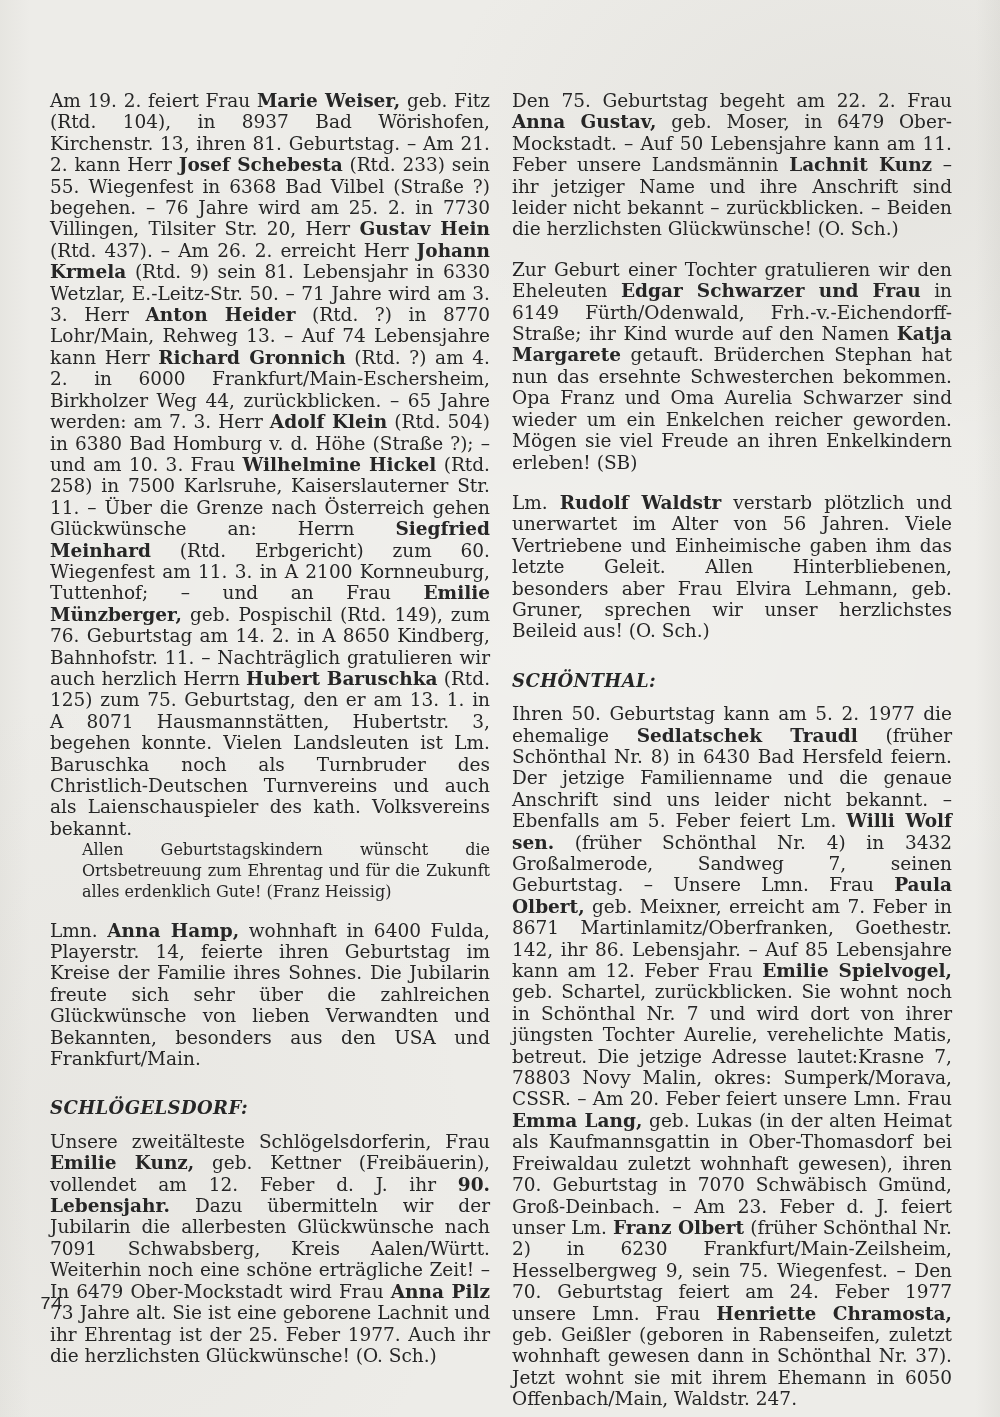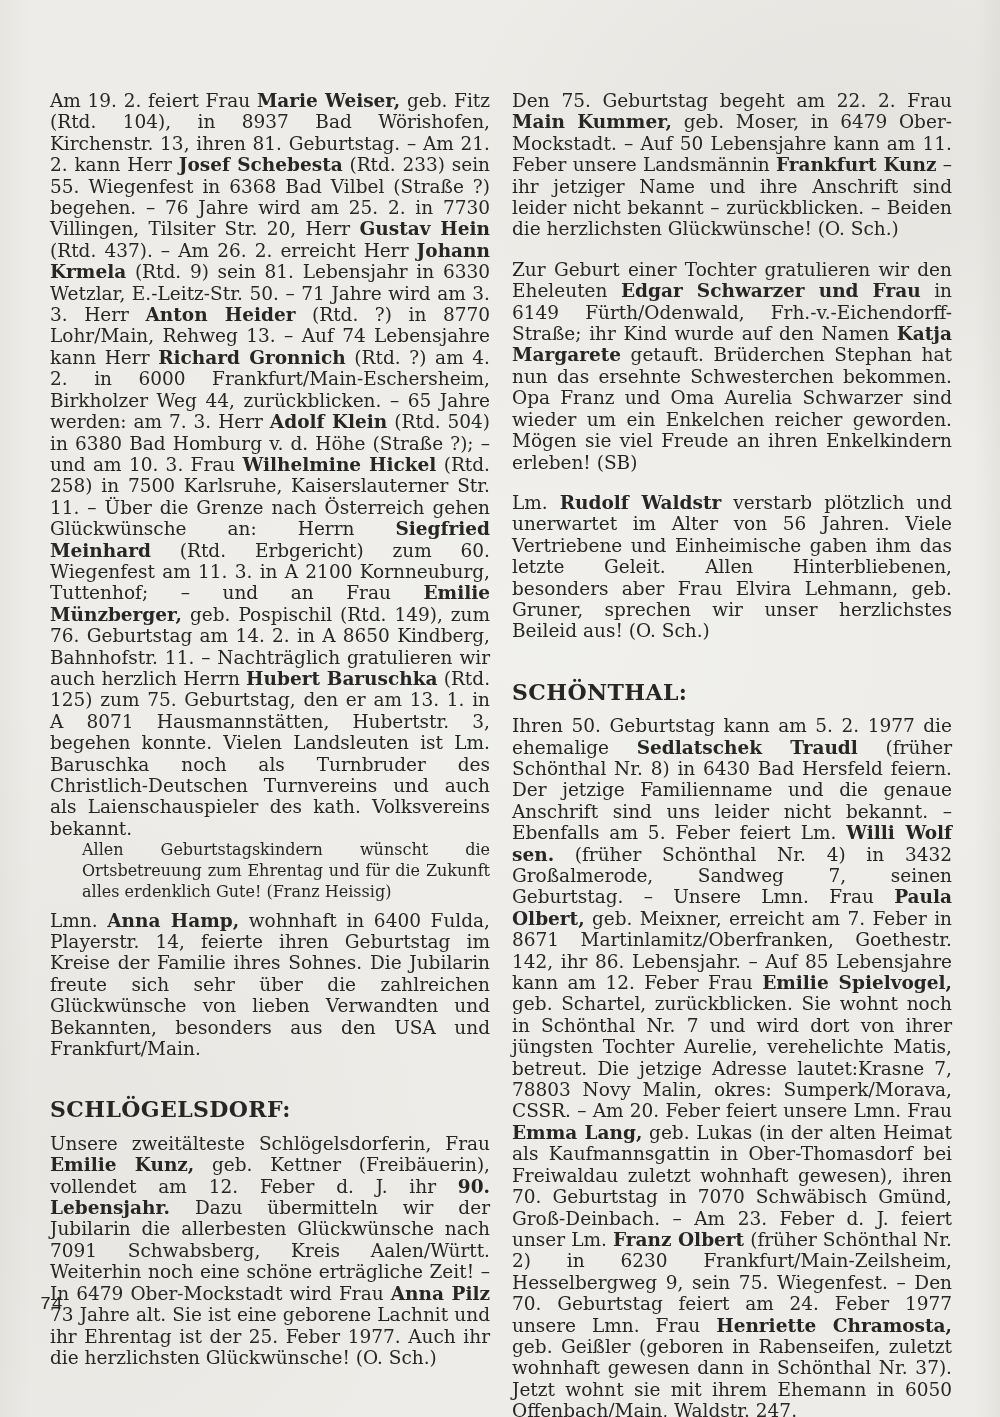--- a/index.html
+++ b/index.html
@@ -39,27 +39,28 @@
     text-align: justify;
     font-size: 18.5px;
     line-height: 21.4px;
     -webkit-hyphens: auto;
     hyphens: auto;
   }
   .para { margin: 0; }
   .para + .para { margin-top: 19px; }
   .para.small { font-size: 16px; line-height: 20.8px; }
   .para + .para.small { margin-top: 1px; margin-left: 32px; }
-  .para.small + .para { margin-top: 7px; }
+  .para.small + .para { margin-top: 17px; }
   .heading {
-    font-size: 22px;
+    font-size: 18px;
     font-weight: bold;
     letter-spacing: 0.4px;
-    margin: 40px 0 3px 0;
+    margin: 28px 0 3px 0;
     text-align: left;
+    font-style: italic;
   }
   .heading + .para { margin-top: 12px; }
   b { font-weight: bold; }
   .page-number {
     position: absolute;
     left: 40px; top: 1294px;
     font-size: 18.5px;
     letter-spacing: 0.5px;
     font-family: Liberation Mono, monospace;
   }
@@ -70,21 +71,21 @@
 <div class="page">
   <div class="columns">
     <div class="col" lang="de">
         <p class="para">Am 19. 2. feiert Frau <b>Marie Weiser,</b> geb. Fitz (Rtd. 104), in 8937 Bad Wörishofen, Kirchenstr. 13, ihren 81. Geburtstag. – Am 21. 2. kann Herr <b>Josef Schebesta</b> (Rtd. 233) sein 55. Wiegenfest in 6368 Bad Vilbel (Straße ?) begehen. – 76 Jahre wird am 25. 2. in 7730 Villingen, Tilsiter Str. 20, Herr <b>Gustav Hein</b> (Rtd. 437). – Am 26. 2. erreicht Herr <b>Johann Krmela</b> (Rtd. 9) sein 81. Lebensjahr in 6330 Wetzlar, E.-Leitz-Str. 50. – 71 Jahre wird am 3. 3. Herr <b>Anton Heider</b> (Rtd. ?) in 8770 Lohr/Main, Rehweg 13. – Auf 74 Lebensjahre kann Herr <b>Richard Gronnich</b> (Rtd. ?) am 4. 2. in 6000 Frankfurt/Main-Eschersheim, Birkholzer Weg 44, zurückblicken. – 65 Jahre werden: am 7. 3. Herr <b>Adolf Klein</b> (Rtd. 504) in 6380 Bad Homburg v. d. Höhe (Straße ?); – und am 10. 3. Frau <b>Wilhelmine Hickel</b> (Rtd. 258) in 7500 Karlsruhe, Kaiserslauterner Str. 11. – Über die Grenze nach Österreich gehen Glückwünsche an: Herrn <b>Siegfried Meinhard</b> (Rtd. Erbgericht) zum 60. Wiegenfest am 11. 3. in A 2100 Kornneuburg, Tuttenhof; – und an Frau <b>Emilie Münzberger,</b> geb. Pospischil (Rtd. 149), zum 76. Geburtstag am 14. 2. in A 8650 Kindberg, Bahnhofstr. 11. – Nachträglich gratulieren wir auch herzlich Herrn <b>Hubert Baruschka</b> (Rtd. 125) zum 75. Geburtstag, den er am 13. 1. in A 8071 Hausmannstätten, Hubertstr. 3, begehen konnte. Vielen Landsleuten ist Lm. Baruschka noch als Turnbruder des Christlich-Deutschen Turnvereins und auch als Laienschauspieler des kath. Volksvereins bekannt.</p>
         <p class="para small">Allen Geburtstagskindern wünscht die Ortsbetreuung zum Ehrentag und für die Zukunft alles erdenklich Gute! (Franz Heissig)</p>
         <p class="para">Lmn. <b>Anna Hamp,</b> wohnhaft in 6400 Fulda, Playerstr. 14, feierte ihren Geburtstag im Kreise der Familie ihres Sohnes. Die Jubilarin freute sich sehr über die zahlreichen Glückwünsche von lieben Verwandten und Bekannten, besonders aus den USA und Frankfurt/Main.</p>
         <div class="heading">SCHLÖGELSDORF:</div>
         <p class="para">Unsere zweitälteste Schlögelsdorferin, Frau <b>Emilie Kunz,</b> geb. Kettner (Freibäuerin), vollendet am 12. Feber d. J. ihr <b>90. Lebensjahr.</b> Dazu übermitteln wir der Jubilarin die allerbesten Glückwünsche nach 7091 Schwabsberg, Kreis Aalen/Württ. Weiterhin noch eine schöne erträgliche Zeit! – In 6479 Ober-Mockstadt wird Frau <b>Anna Pilz</b> 73 Jahre alt. Sie ist eine geborene Lachnit und ihr Ehrentag ist der 25. Feber 1977. Auch ihr die herzlichsten Glückwünsche! (O. Sch.)</p>
       </div>
     <div class="col" lang="de">
-        <p class="para">Den 75. Geburtstag begeht am 22. 2. Frau <b>Main Kummer,</b> geb. Moser, in 6479 Ober-Mockstadt. – Auf 50 Lebensjahre kann am 11. Feber unsere Landsmännin <b>Frankfurt Kunz</b> – ihr jetziger Name und ihre Anschrift sind leider nicht bekannt – zurückblicken. – Beiden die herzlichsten Glückwünsche! (O. Sch.)</p>
+        <p class="para">Den 75. Geburtstag begeht am 22. 2. Frau <b>Anna Gustav,</b> geb. Moser, in 6479 Ober-Mockstadt. – Auf 50 Lebensjahre kann am 11. Feber unsere Landsmännin <b>Lachnit Kunz</b> – ihr jetziger Name und ihre Anschrift sind leider nicht bekannt – zurückblicken. – Beiden die herzlichsten Glückwünsche! (O. Sch.)</p>
         <p class="para">Zur Geburt einer Tochter gratulieren wir den Eheleuten <b>Edgar Schwarzer und Frau</b> in 6149 Fürth/Odenwald, Frh.-v.-Eichendorff-Straße; ihr Kind wurde auf den Namen <b>Katja Margarete</b> getauft. Brüderchen Stephan hat nun das ersehnte Schwesterchen bekommen. Opa Franz und Oma Aurelia Schwarzer sind wieder um ein Enkelchen reicher geworden. Mögen sie viel Freude an ihren Enkelkindern erleben! (SB)</p>
         <p class="para">Lm. <b>Rudolf Waldstr</b> verstarb plötzlich und unerwartet im Alter von 56 Jahren. Viele Vertriebene und Einheimische gaben ihm das letzte Geleit. Allen Hinterbliebenen, besonders aber Frau Elvira Lehmann, geb. Gruner, sprechen wir unser herzlichstes Beileid aus! (O. Sch.)</p>
         <div class="heading">SCHÖNTHAL:</div>
         <p class="para">Ihren 50. Geburtstag kann am 5. 2. 1977 die ehemalige <b>Sedlatschek Traudl</b> (früher Schönthal Nr. 8) in 6430 Bad Hersfeld feiern. Der jetzige Familienname und die genaue Anschrift sind uns leider nicht bekannt. – Ebenfalls am 5. Feber feiert Lm. <b>Willi Wolf sen.</b> (früher Schönthal Nr. 4) in 3432 Großalmerode, Sandweg 7, seinen Geburtstag. – Unsere Lmn. Frau <b>Paula Olbert,</b> geb. Meixner, erreicht am 7. Feber in 8671 Martinlamitz/Oberfranken, Goethestr. 142, ihr 86. Lebensjahr. – Auf 85 Lebensjahre kann am 12. Feber Frau <b>Emilie Spielvogel,</b> geb. Schartel, zurückblicken. Sie wohnt noch in Schönthal Nr. 7 und wird dort von ihrer jüngsten Tochter Aurelie, verehelichte Matis, betreut. Die jetzige Adresse lautet:Krasne 7, 78803 Novy Malin, okres: Sumperk/Morava, CSSR. – Am 20. Feber feiert unsere Lmn. Frau <b>Emma Lang,</b> geb. Lukas (in der alten Heimat als Kaufmannsgattin in Ober-Thomasdorf bei Freiwaldau zuletzt wohnhaft gewesen), ihren 70. Geburtstag in 7070 Schwäbisch Gmünd, Groß-Deinbach. – Am 23. Feber d. J. feiert unser Lm. <b>Franz Olbert</b> (früher Schönthal Nr. 2) in 6230 Frankfurt/Main-Zeilsheim, Hesselbergweg 9, sein 75. Wiegenfest. – Den 70. Geburtstag feiert am 24. Feber 1977 unsere Lmn. Frau <b>Henriette Chramosta,</b> geb. Geißler (geboren in Rabenseifen, zuletzt wohnhaft gewesen dann in Schönthal Nr. 37). Jetzt wohnt sie mit ihrem Ehemann in 6050 Offenbach/Main, Waldstr. 247.</p>
       </div>
   </div>
   <div class="page-number">74</div>
 </div>
 
 </body></html>

